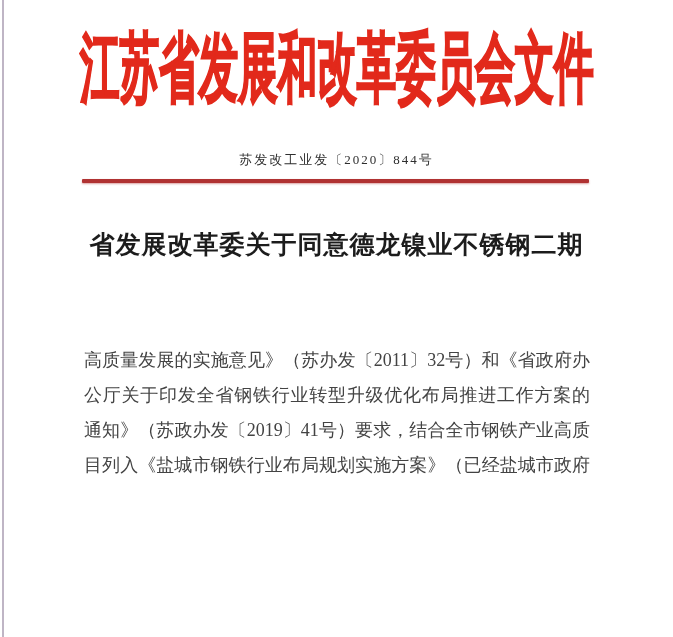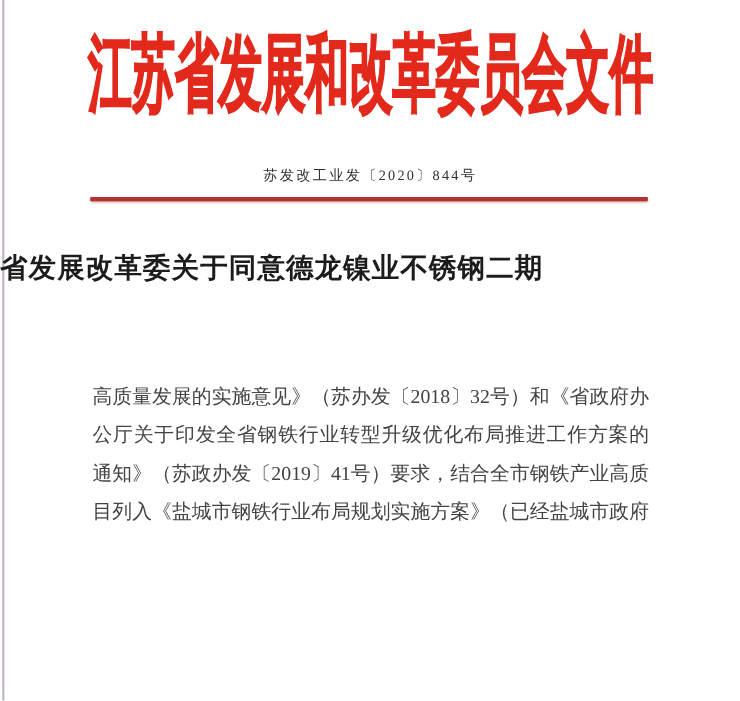--- a/index.html
+++ b/index.html
@@ -69,21 +69,21 @@
     background: #b03232;
     border-radius: 1px;
     box-shadow: 0 1px 2px rgba(176, 50, 50, 0.45);
   }
   
   .doc-title {
     position: absolute;
     top: 222px;
     left: 0;
     width: 673px;
-    text-align: left;
+    text-align: center;
     font-size: 25px;
     line-height: 46px;
     font-weight: bold;
     letter-spacing: 1px;
     color: #1c1c1c;
   }
   
   .doc-body {
     position: absolute;
     top: 343px;
@@ -119,19 +119,19 @@
   <div class="doc-number">苏发改工业发〔2020〕844号</div>
 
   <div class="red-rule"></div>
 
   <div class="doc-title">
     <div>省发展改革委关于同意德龙镍业不锈钢二期</div>
   </div>
 
   <div class="doc-body">
 
-      <div class="body-line">高质量发展的实施意见》（苏办发〔2018〕32号）和《省政府办</div>
+      <div class="body-line">高质量发展的实施意见》（苏办发〔2011〕32号）和《省政府办</div>
       <div class="body-line">公厅关于印发全省钢铁行业转型升级优化布局推进工作方案的</div>
       <div class="body-line">通知》（苏政办发〔2019〕41号）要求，结合全市钢铁产业高质</div>
       <div class="body-line">目列入《盐城市钢铁行业布局规划实施方案》（已经盐城市政府</div>
     </div>
 
 </div>
 
 </body></html>

